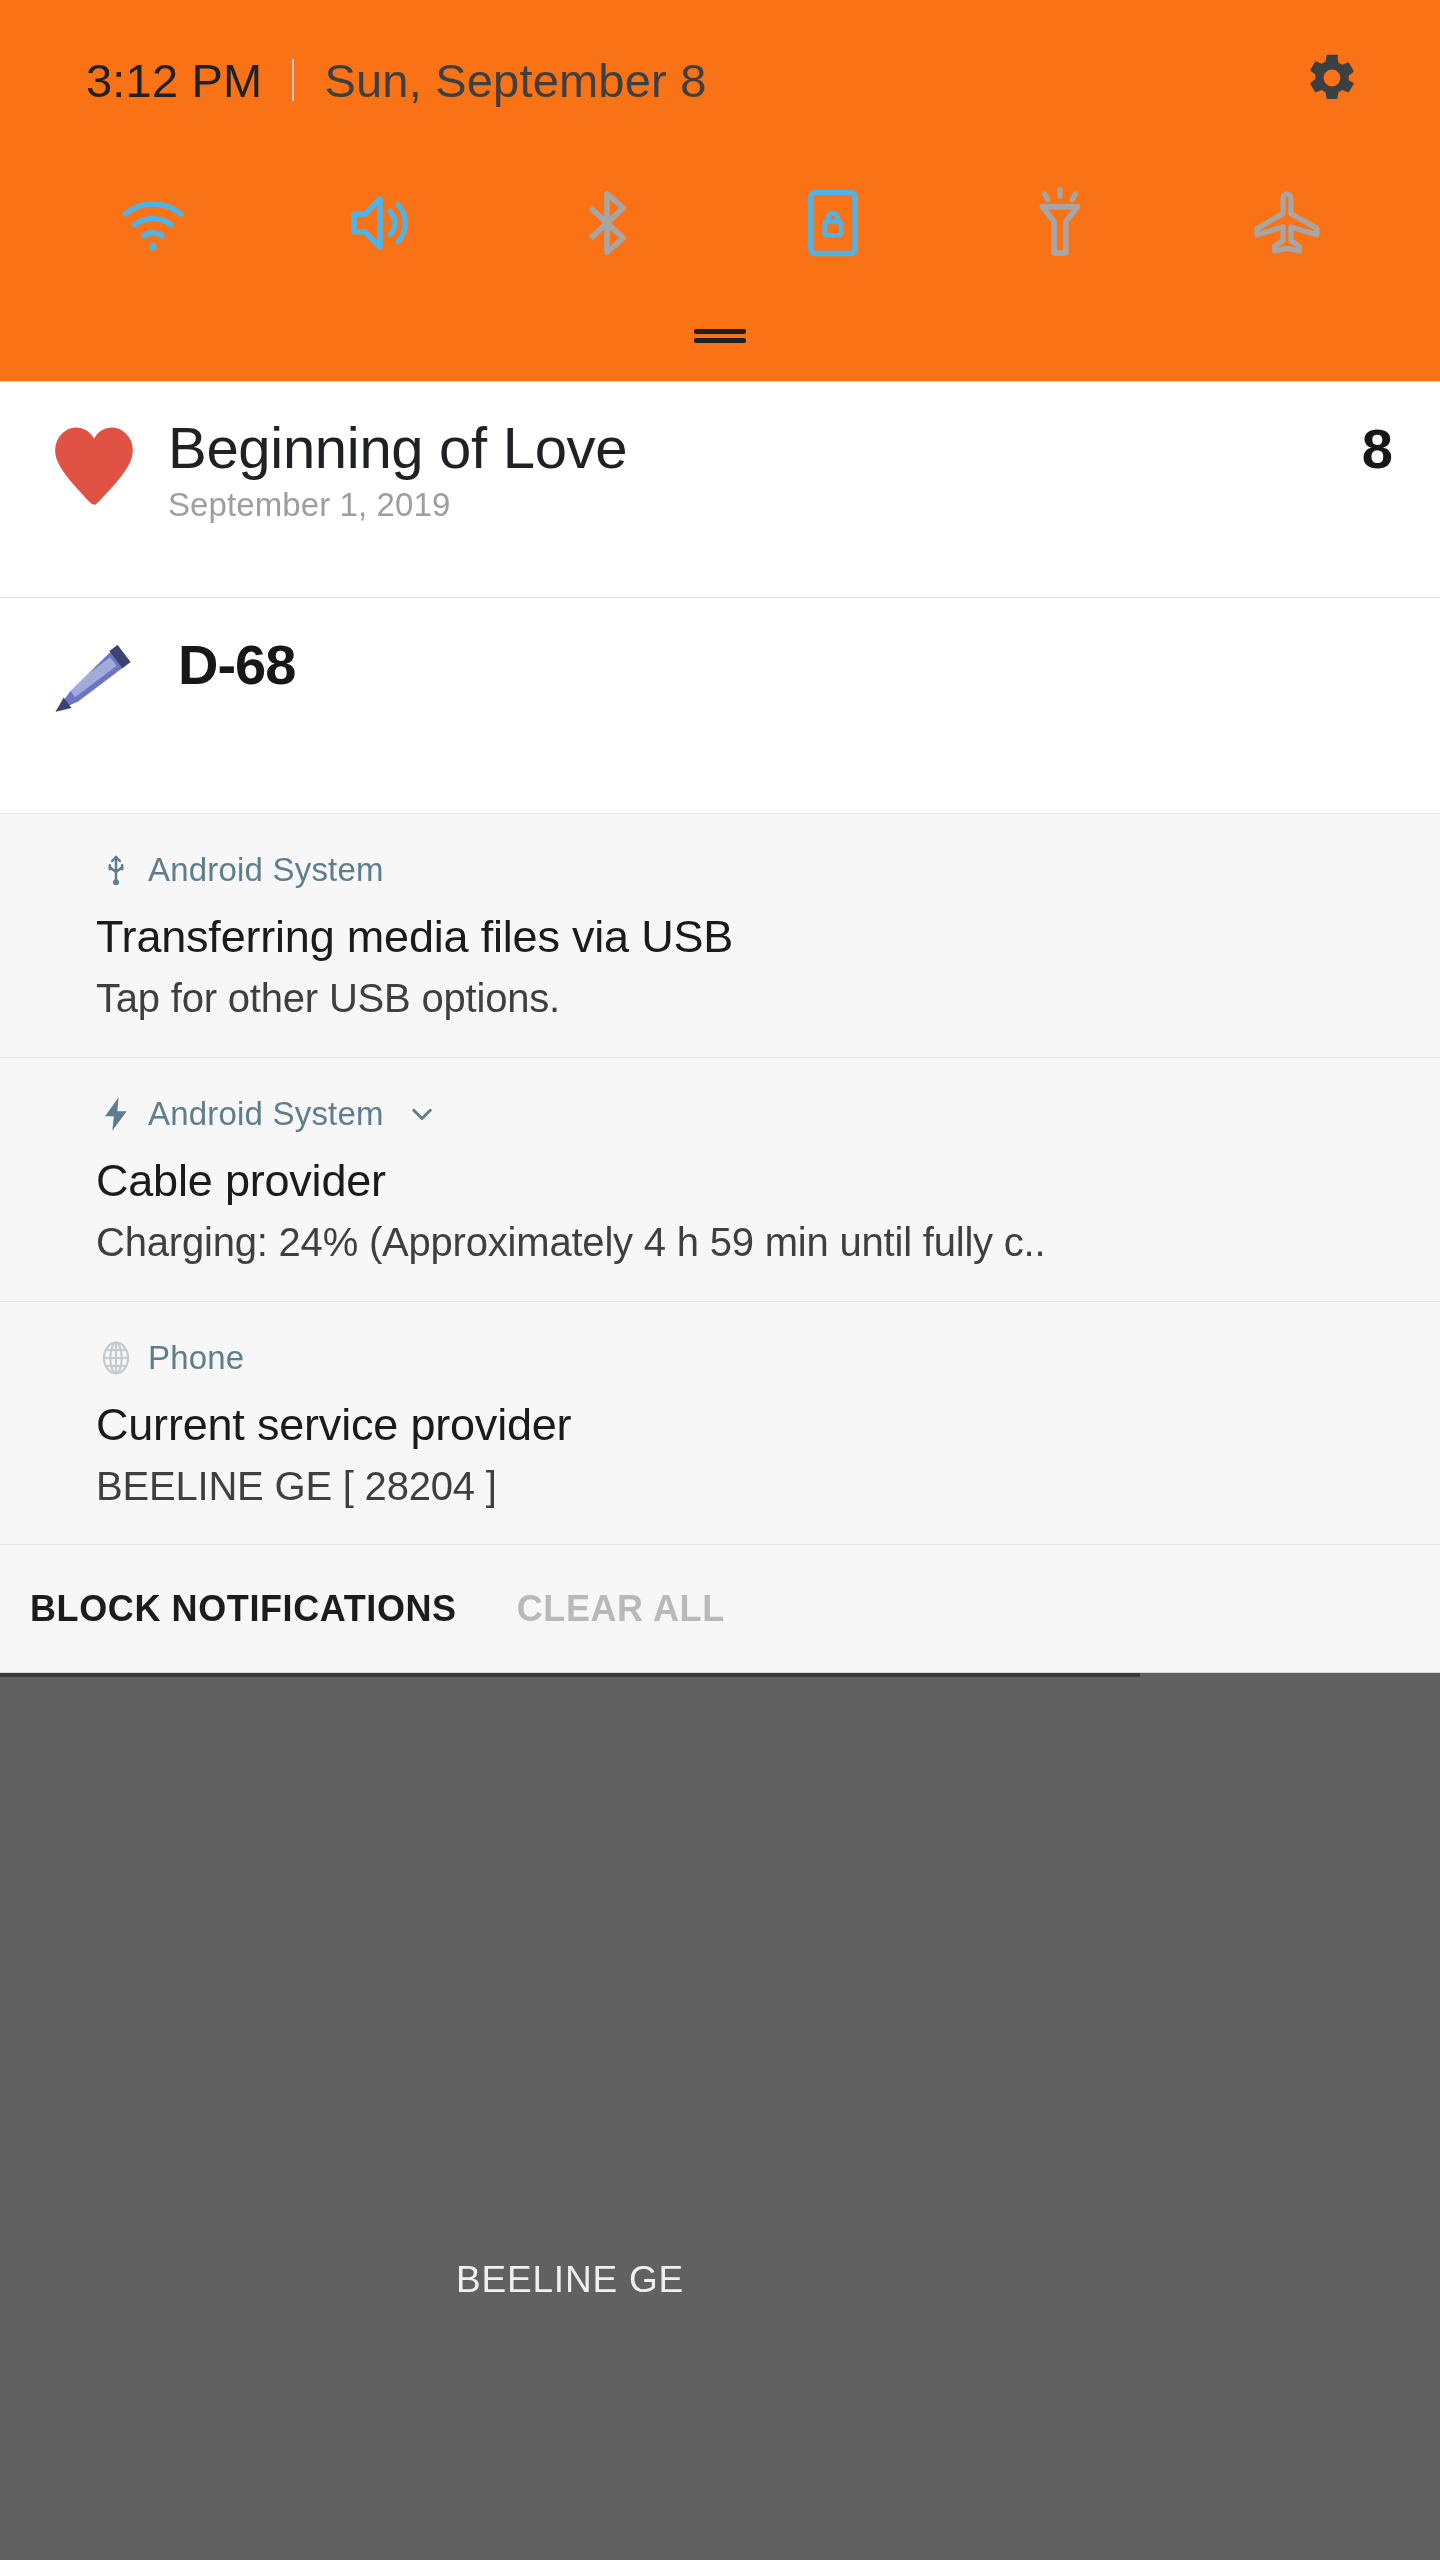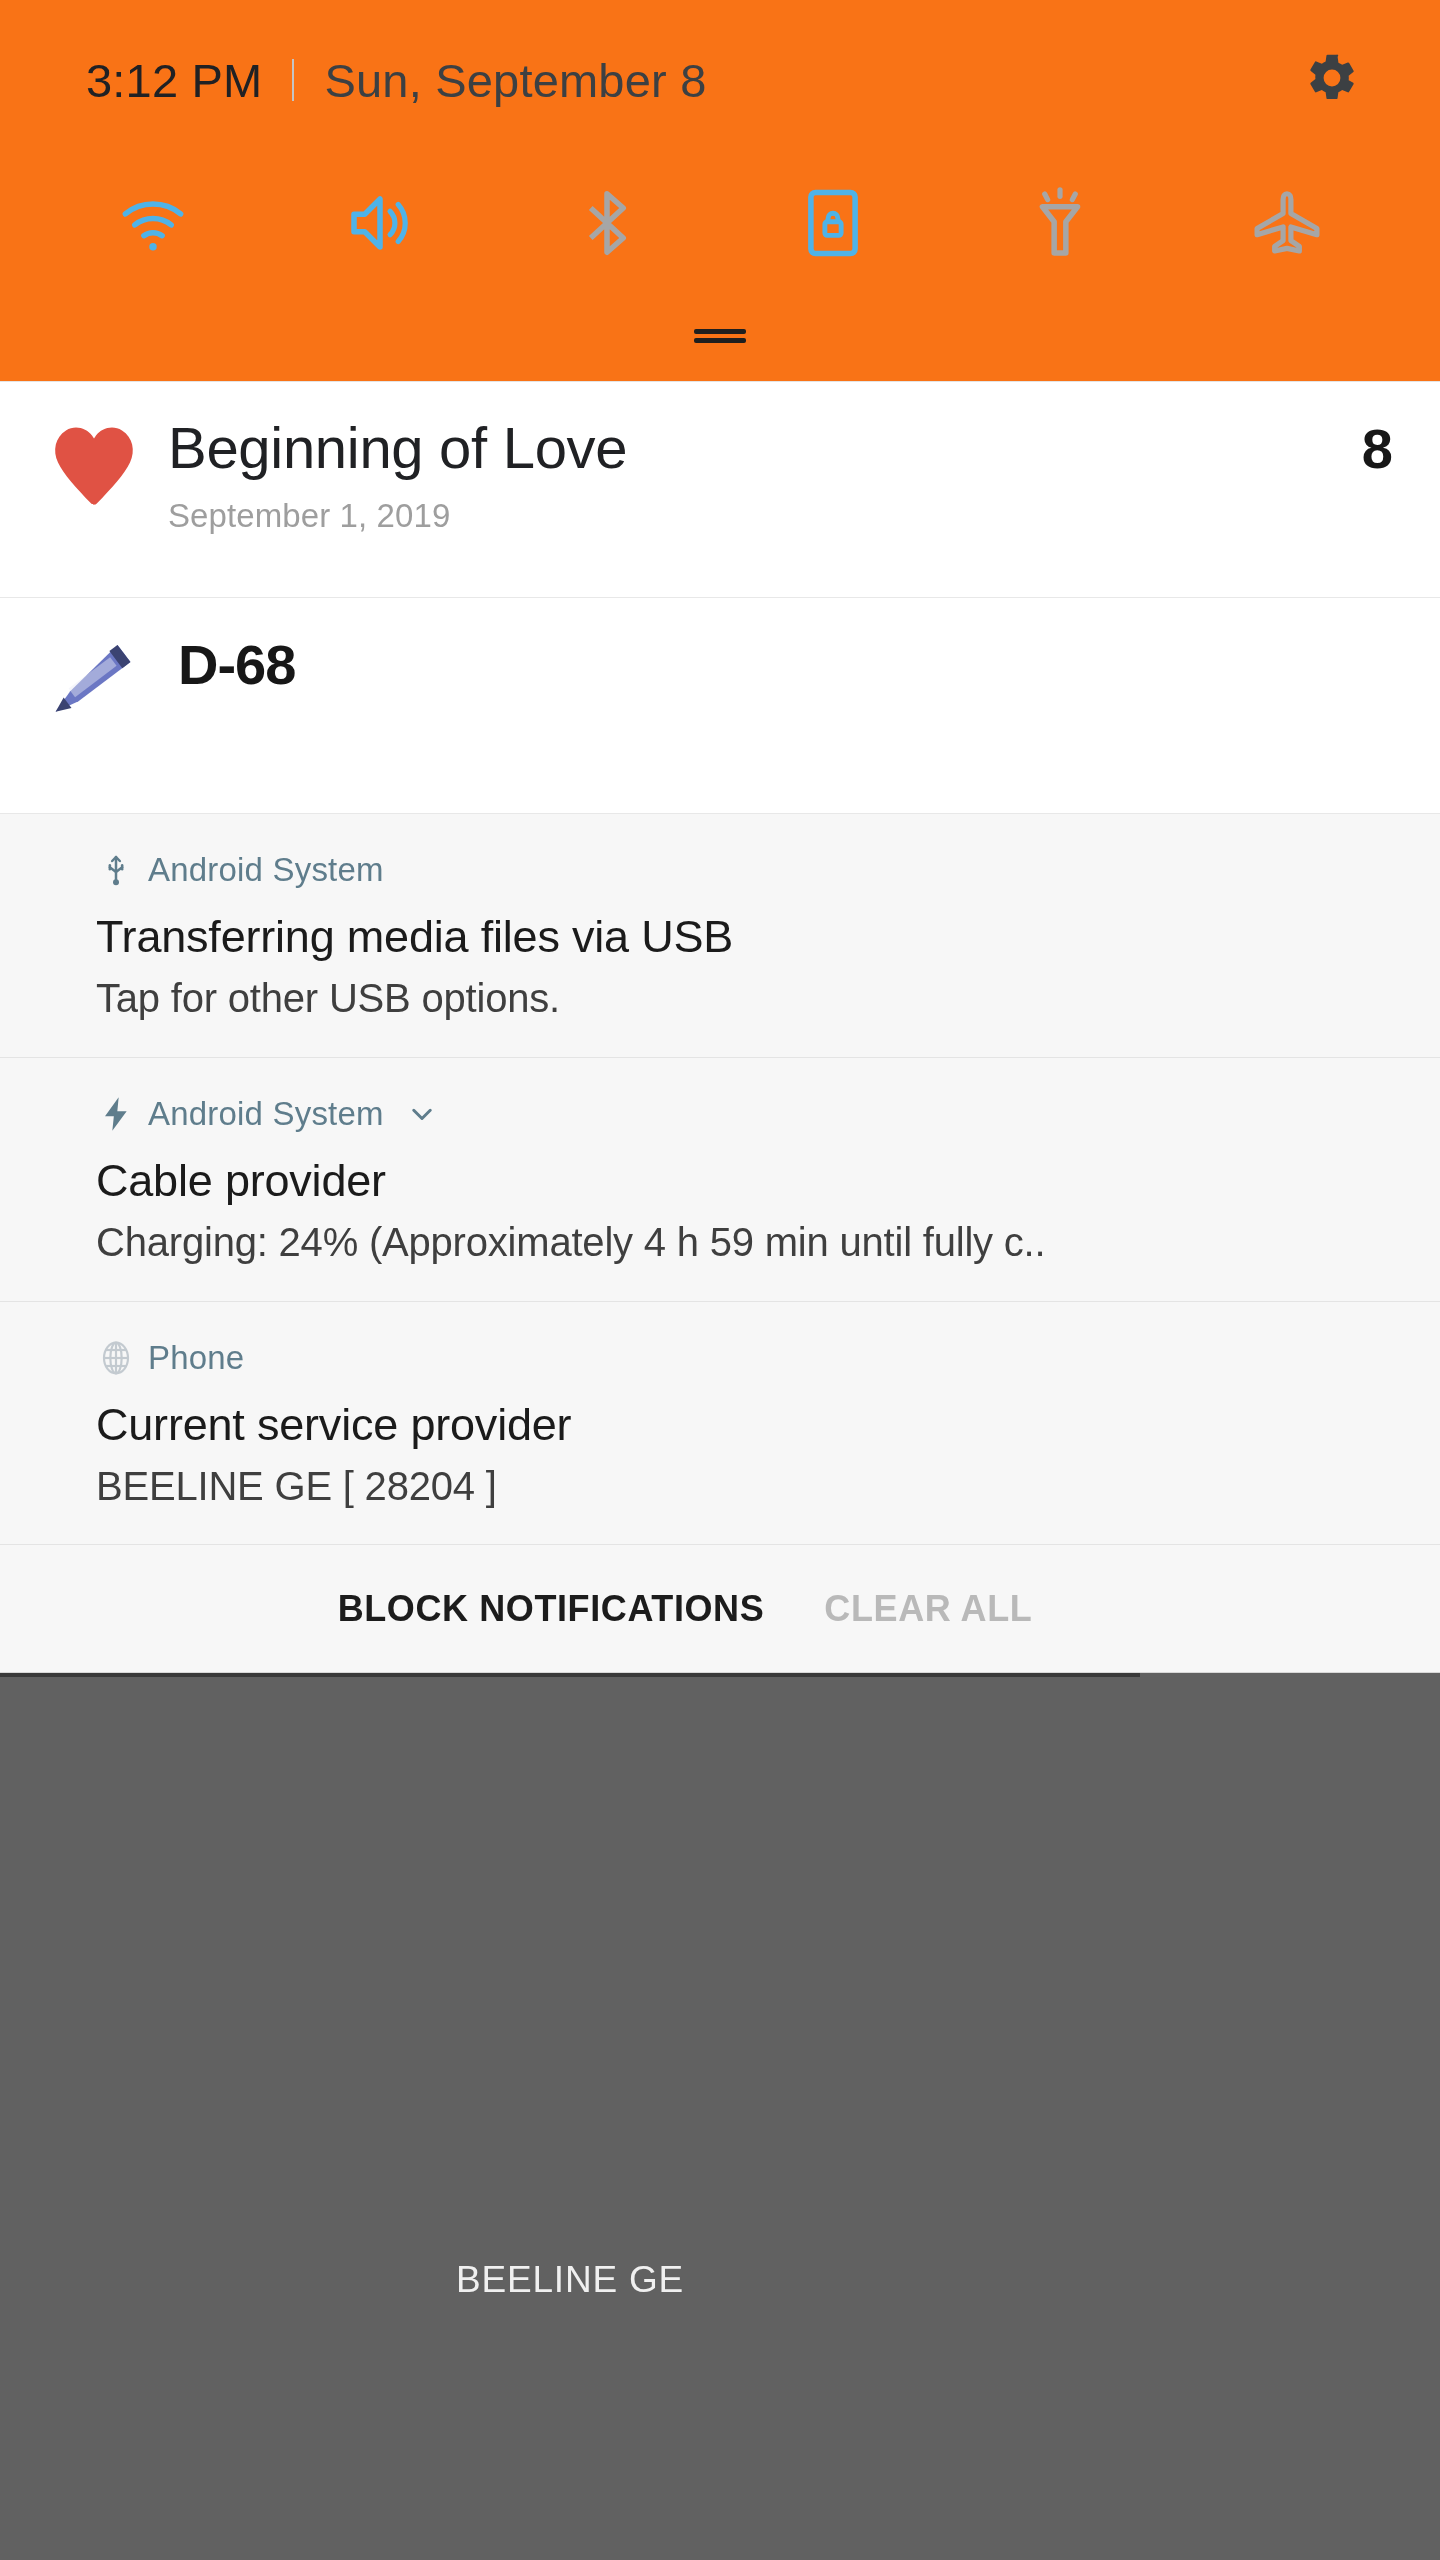--- a/index.html
+++ b/index.html
@@ -94,21 +94,21 @@
   .note-emoji .body { flex:1 1 auto; padding-left:14px; }
   .note-emoji .title {
     font-size:58px;
     color:#202124;
     line-height:1.12;
     letter-spacing:-0.3px;
   }
   .note-emoji .sub {
     font-size:33px;
     color:#9e9e9e;
-    margin-top:16px;
+    margin-top:5px;
     letter-spacing:0.1px;
   }
   .note-emoji .count {
     font-size:56px;
     font-weight:bold;
     color:#171717;
     flex:0 0 auto;
     padding-left:24px;
     letter-spacing:-1px;
   }
@@ -153,21 +153,21 @@
     white-space:nowrap;
     overflow:hidden;
   }
 
   
   .actions {
     background:#f7f7f7;
     height:128px;
     display:flex;
     align-items:center;
-    justify-content:center;
+    justify-content:flex-start;
     padding-right:70px;
     border-bottom:1px solid #d8d8d8;
   }
   .act-btn {
     font-size:36px;
     font-weight:bold;
     letter-spacing:0.6px;
     padding:0 30px;
   }
   .act-block { color:#1c1c1c; }

